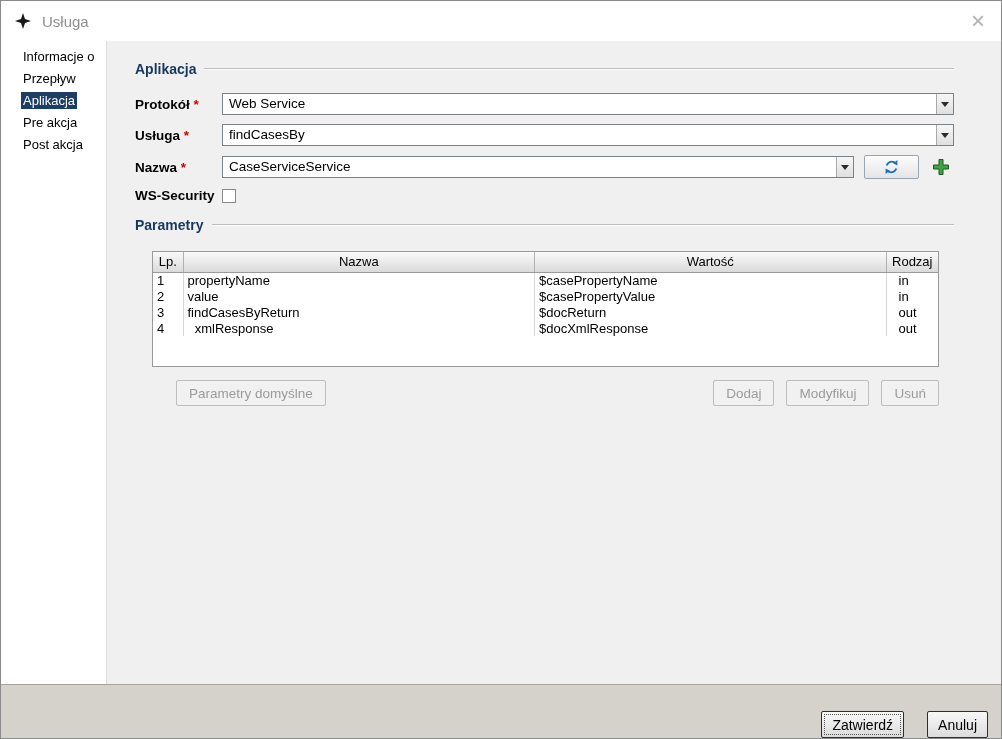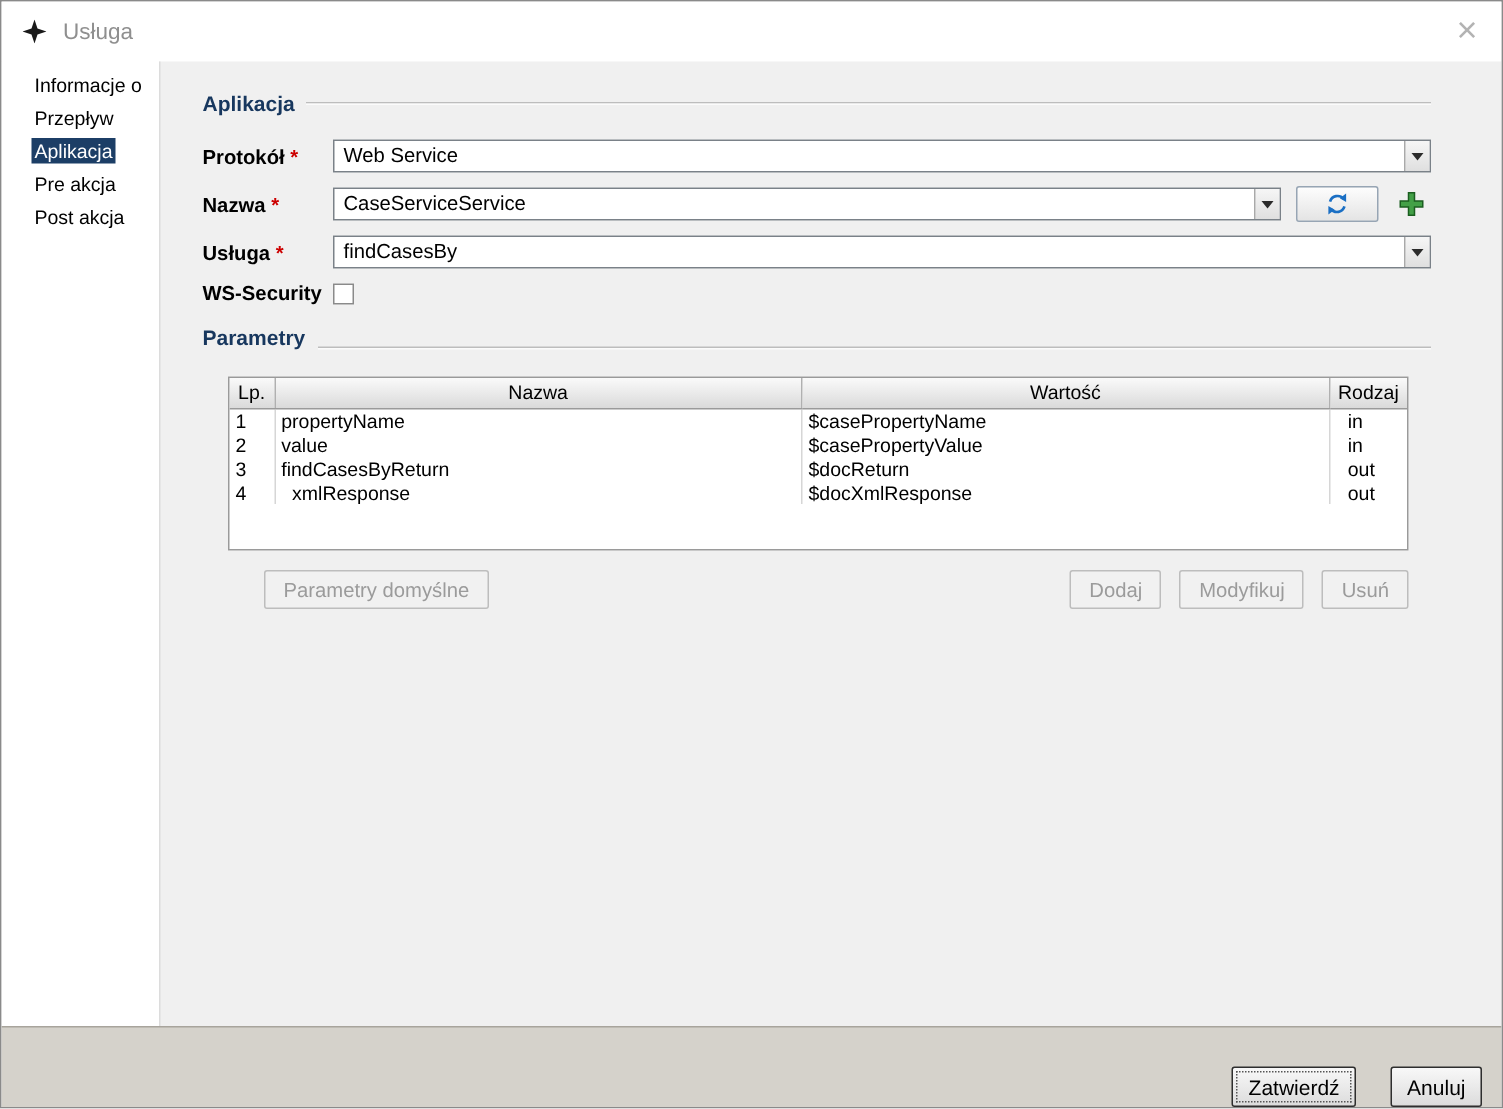--- a/index.html
+++ b/index.html
@@ -110,20 +110,30 @@
 
       <div class="section">
         <span class="section-title">Aplikacja</span>
         <span class="section-rule"></span>
       </div>
 
       <div class="frow">
         <span class="flabel"><span>Protokół</span> <span class="req">*</span></span>
         <div class="combo">
           <span class="combo-value">Web Service</span>
+          <span class="combo-arrow">
+              <span class="tri-down"></span>
+            </span>
+        </div>
+      </div>
+
+      <div class="frow">
+        <span class="flabel"><span>Usługa</span> <span class="req">*</span></span>
+        <div class="combo">
+          <span class="combo-value">findCasesBy</span>
           <span class="combo-arrow">
               <span class="tri-down"></span>
             </span>
         </div>
       </div>
 
       <div class="frow">
         <span class="flabel"><span>Nazwa</span> <span class="req">*</span></span>
         <div class="combo">
           <span class="combo-value">CaseServiceService</span>
@@ -139,37 +149,27 @@
             <polygon points="2.1,15.0 2.1,9.4 6.3,11.8" fill="#1a6fc4"></polygon>
           </svg>
         </span>
         <span class="mini-btn plus-btn">
           <svg width="20" height="20" viewBox="0 0 20 20">
             <path d="M8 2.5 h4 v5.5 h5.5 v4 h-5.5 v5.5 H8 v-5.5 H2.5 v-4 H8 z" fill="#43a047" stroke="#1b5e20" stroke-width="1"></path>
           </svg>
         </span>
       </div>
 
-      <div class="frow">
-        <span class="flabel"><span>Usługa</span> <span class="req">*</span></span>
-        <div class="combo">
-          <span class="combo-value">findCasesBy</span>
-          <span class="combo-arrow">
-              <span class="tri-down"></span>
-            </span>
-        </div>
-      </div>
-
 
       <div class="frow">
         <span class="flabel">WS-Security</span>
         <span class="checkbox"></span>
       </div>
 
-      <div class="section" style="margin-top:14px;align-items:flex-end;">
+      <div class="section" style="margin-top:14px;">
         <span class="section-title">Parametry</span>
         <span class="section-rule"></span>
       </div>
 
       <div class="table-wrap">
         <table class="params">
           <colgroup>
             <col class="col-lp">
               <col>
               <col>

